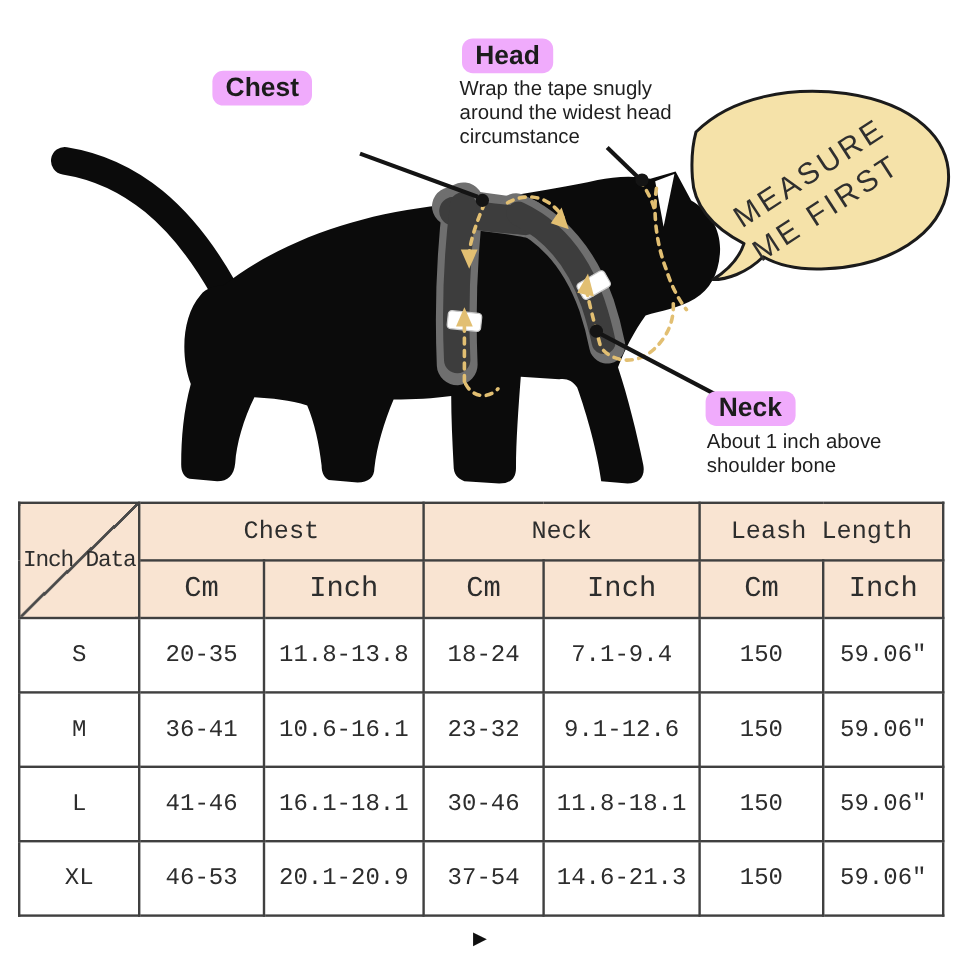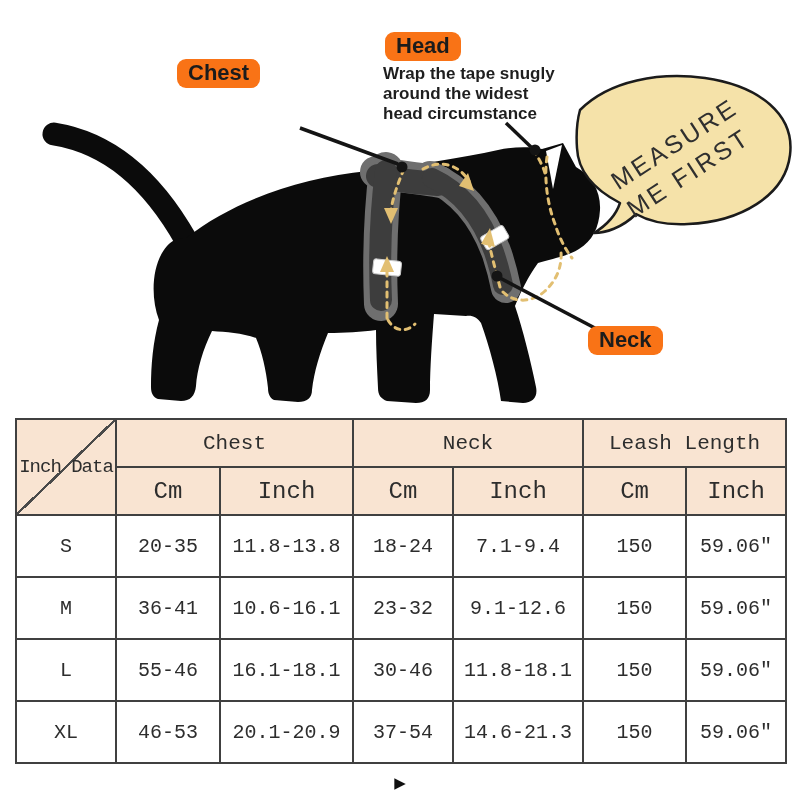--- a/index.html
+++ b/index.html
@@ -1,28 +1,28 @@
 <!DOCTYPE html>
 <html><head>
 <meta charset="utf-8">
 <style>
   html,body{margin:0;padding:0;background:#ffffff;}
   .canvas{position:relative;width:800px;height:800px;background:#fff;overflow:hidden;
           font-family:"Liberation Sans",sans-serif;}
   .page-title{position:absolute;left:26px;top:2px;margin:0;
               font:700 36px/1.2 "Liberation Sans",sans-serif;color:#161616;letter-spacing:.5px;}
   .illustration{position:absolute;left:0;top:0;width:800px;height:420px;}
-  .badge{position:absolute;background:#f97316;border-radius:9px;padding:1px 11px 2px;
+  .badge{position:absolute;background:#f0abfc;border-radius:9px;padding:1px 11px 2px;
          font:700 22px/1.2 "Liberation Sans",sans-serif;color:#1c1c1c;}
   .badge-chest{left:177px;top:59px;}
   .badge-head{left:385px;top:32px;}
   .badge-neck{left:588px;top:326px;}
   .desc{position:absolute;font:17px/1.18 "Liberation Sans",sans-serif;color:#1e1e1e;}
   .desc-chest{left:178px;top:92px;width:170px;}
-  .desc-head{left:383px;top:64px;width:182px;font-weight:bold;}
+  .desc-head{left:383px;top:64px;width:182px;}
   .desc-neck{left:589px;top:358px;width:190px;}
 
   .size-table{position:absolute;left:15px;top:418px;width:770px;border-collapse:collapse;
               table-layout:fixed;font-family:"Liberation Mono",monospace;color:#2d2d2d;}
   .size-table th,.size-table td{border:2px solid #404040;text-align:center;vertical-align:middle;
               font-weight:400;padding:0;}
   .size-table .hdr{background:#f9e4d2;}
   .size-table .group-row th{height:46px;font-size:21px;}
   .size-table .unit-row th{height:46px;font-size:24px;}
   .size-table .data-row th,.size-table .data-row td{height:60px;font-size:20px;}
@@ -135,20 +135,21 @@
       <text x="680" y="184" transform="rotate(-33 680 160)" text-anchor="middle" font-family="Liberation Sans, sans-serif" font-size="25" letter-spacing="3" fill="#2f2f2f">ME FIRST</text>
     </g>
   </svg>
 
   <div class="badge badge-chest">Chest</div>
 
   <div class="badge badge-head">Head</div>
   <div class="desc desc-head">Wrap the tape snugly around the widest head circumstance</div>
 
   <div class="badge badge-neck">Neck</div>
+  <div class="desc desc-neck">About 1 inch above shoulder bone</div>
 
   <table class="size-table">
     <colgroup>
       <col style="width:100px">
         <col style="width:104px">
         <col style="width:133px">
       <col style="width:100px">
         <col style="width:130px">
         <col style="width:103px">
         <col style="width:100px">
@@ -181,21 +182,21 @@
       <th>M</th>
       <td>36-41</td>
       <td>10.6-16.1</td>
       <td>23-32</td>
       <td>9.1-12.6</td>
       <td>150</td>
       <td>59.06″</td>
     </tr>
     <tr class="data-row">
       <th>L</th>
-      <td>55-46</td>
+      <td>41-46</td>
       <td>16.1-18.1</td>
       <td>30-46</td>
       <td>11.8-18.1</td>
       <td>150</td>
       <td>59.06″</td>
     </tr>
     <tr class="data-row">
       <th>XL</th>
       <td>46-53</td>
       <td>20.1-20.9</td>

